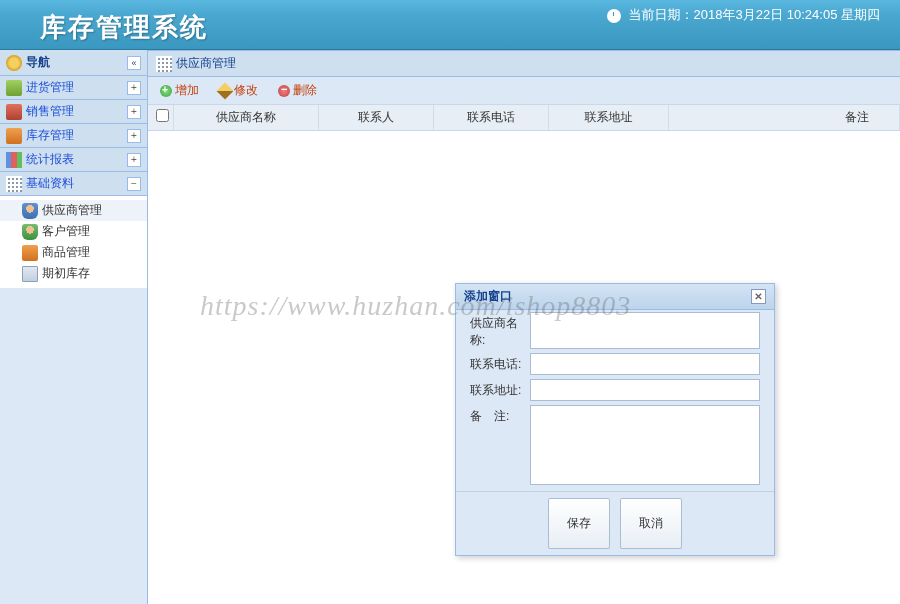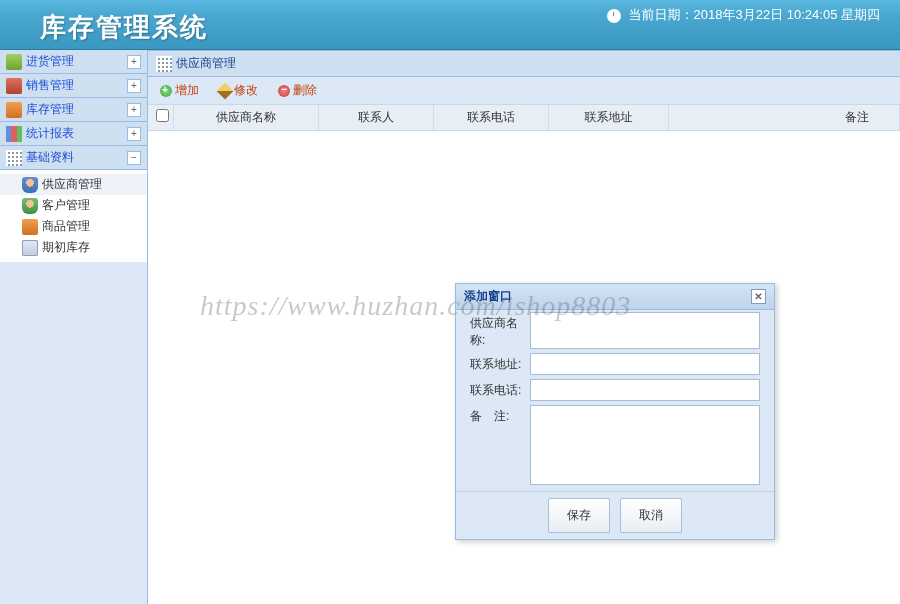--- a/index.html
+++ b/index.html
@@ -60,37 +60,44 @@
 
 .dialog { position: absolute; left: 455px; top: 283px; width: 320px; background: #cedff0; border: 1px solid #99bbe8; box-shadow: 2px 2px 6px rgba(0,0,0,0.2); }
 .dialog-header { background: linear-gradient(#d4e4f4, #bcd4ec); padding: 4px 8px; display: flex; justify-content: space-between; align-items: center; border-bottom: 1px solid #99bbe8; color: #15428b; font-weight: bold; }
 .close-btn { width: 15px; height: 15px; background: #fff; border: 1px solid #8899bb; font-size: 10px; line-height: 13px; text-align: center; color: #666; cursor: pointer; }
 .dialog-body { padding: 2px 14px; background: #dce8f5; }
 .form-row { display: flex; margin-bottom: 4px; }
 .form-label { width: 60px; text-align: left; color: #333; padding-top: 3px; }
 .form-input { flex: 1; border: 1px solid #a8bed4; padding: 3px 4px; font-size: 12px; background: #fff; }
 .form-textarea { flex: 1; border: 1px solid #a8bed4; padding: 3px 4px; font-size: 12px; height: 80px; resize: none; background: #fff; }
 .dialog-footer { background: #dce8f5; padding: 6px; display: flex; justify-content: center; gap: 10px; border-top: 1px solid #c0d0e0; }
-.btn { background: linear-gradient(#fff, #e8eef5); border: 1px solid #a8bed4; padding: 8px 18px; cursor: pointer; font-size: 12px; color: #333; border-radius: 2px; }
+.btn { background: linear-gradient(#fff, #e8eef5); border: 1px solid #a8bed4; padding: 16px 18px; cursor: pointer; font-size: 12px; color: #333; border-radius: 2px; }
 
 .watermark { position: absolute; top: 290px; left: 200px; font-size: 28px; color: rgba(100,100,100,0.35); font-family: Georgia, serif; font-style: italic; pointer-events: none; z-index: 5; letter-spacing: 1px; }
 </style>
 </head>
 <body>
 
 <div class="header">
   <div class="app-title">库存管理系统</div>
   <div class="date-info">
     <span class="clock-icon"></span>
     <span>当前日期：</span><span>2018年3月22日 10:24:05 星期四</span>
   </div>
 </div>
 
 <div class="layout">
   <div class="sidebar">
+    <div class="nav-header">
+      <span class="title">
+        <span class="icon-sm icon-compass"></span>
+        <span>导航</span>
+      </span>
+      <span class="collapse-btn">«</span>
+    </div>
 
     <div class="acc-item">
       <span class="label">
           <span class="icon-sm icon-folder-green"></span>
           <span>进货管理</span>
         </span>
       <span class="expand-btn">+</span>
     </div>
     <div class="acc-item">
       <span class="label">
@@ -178,25 +185,25 @@
   <div class="dialog-header">
     <span>添加窗口</span>
     <span class="close-btn">✕</span>
   </div>
   <div class="dialog-body">
     <div class="form-row">
       <div class="form-label">供应商名称:</div>
       <input class="form-input" style="">
     </div>
     <div class="form-row">
+      <div class="form-label">联系电话:</div>
+      <input class="form-input" style="">
+    </div>
+    <div class="form-row">
       <div class="form-label">联系地址:</div>
-      <input class="form-input" style="">
-    </div>
-    <div class="form-row">
-      <div class="form-label">联系电话:</div>
       <input class="form-input" style="">
     </div>
     <div class="form-row">
       <div class="form-label">备　注:</div>
       <textarea class="form-textarea" style=""></textarea>
     </div>
   </div>
   <div class="dialog-footer">
     <button class="btn">保存</button>
     <button class="btn">取消</button>

